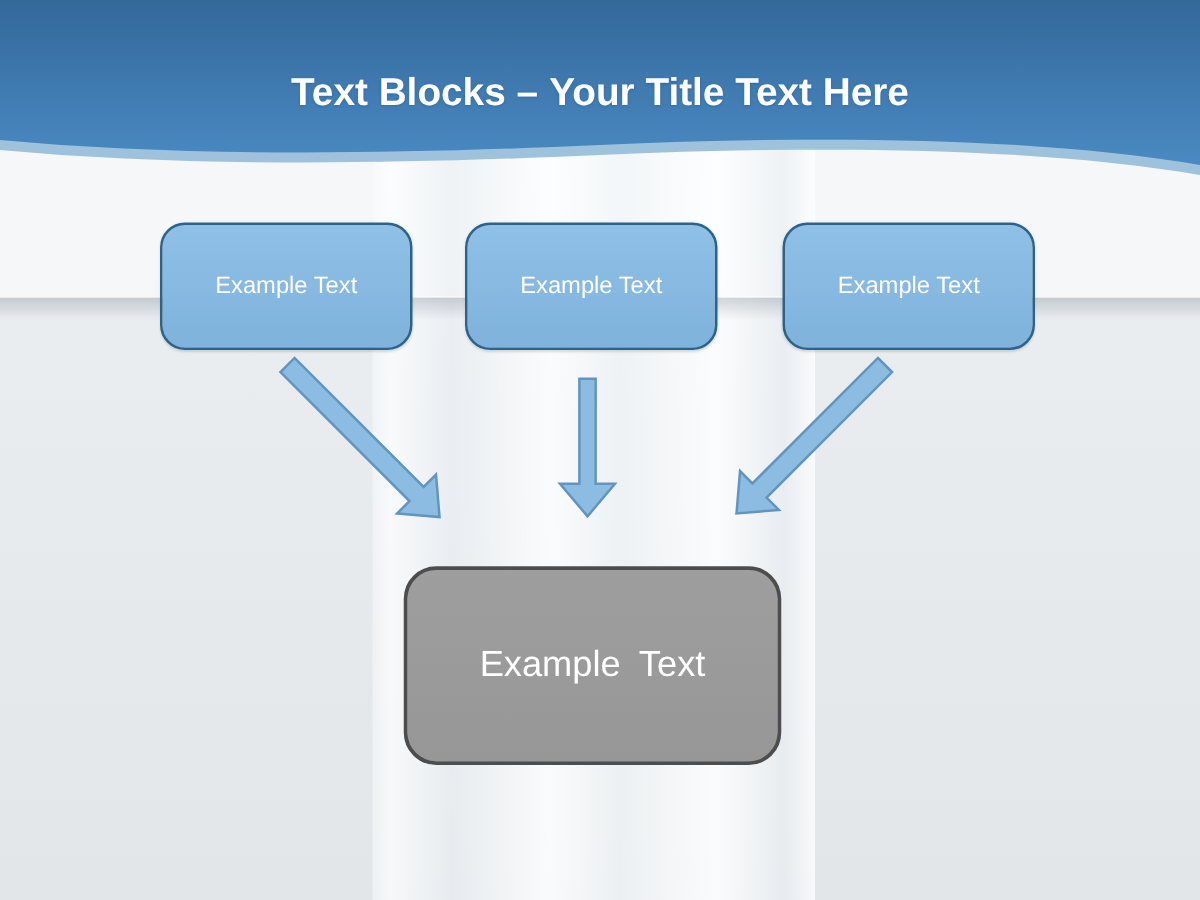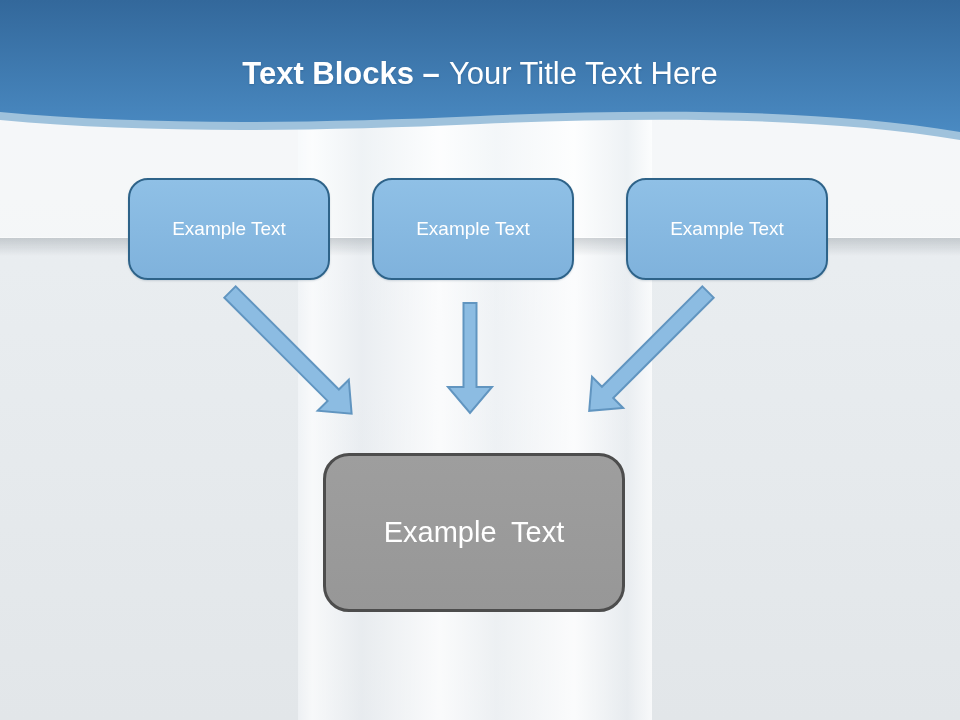--- a/index.html
+++ b/index.html
@@ -32,21 +32,21 @@
     background:linear-gradient(180deg,rgba(100,110,118,0.28),rgba(100,110,118,0));
     border-top:1px solid rgba(255,255,255,0.75);
   }
   .header-svg{left:0;top:0;width:960px;height:150px;}
   .slide-title{
     left:0;top:54px;width:960px;text-align:center;
     color:#fff;font-size:31px;line-height:40px;white-space:nowrap;
     text-shadow:0 1px 2px rgba(20,60,100,0.25);
   }
   .slide-title .strong{font-weight:700;}
-  .slide-title .light{font-weight:400;margin-left:9px;}
+  .slide-title .light{font-weight:700;margin-left:9px;}
   .src-box{
     width:202px;height:102px;box-sizing:border-box;
     background:linear-gradient(180deg,var(--box_fill_light,#8FC0E6),var(--box_fill,#7FB2DC));
     border:2.5px solid var(--box_border,#2E6389);
     border-radius:20px;
     display:flex;align-items:center;justify-content:center;
     color:var(--box_text,#FFFFFF);font-size:19px;
     box-shadow:0 1px 2px rgba(40,70,100,0.18);
   }
   .src-box.b1{left:128px;top:178px;}

